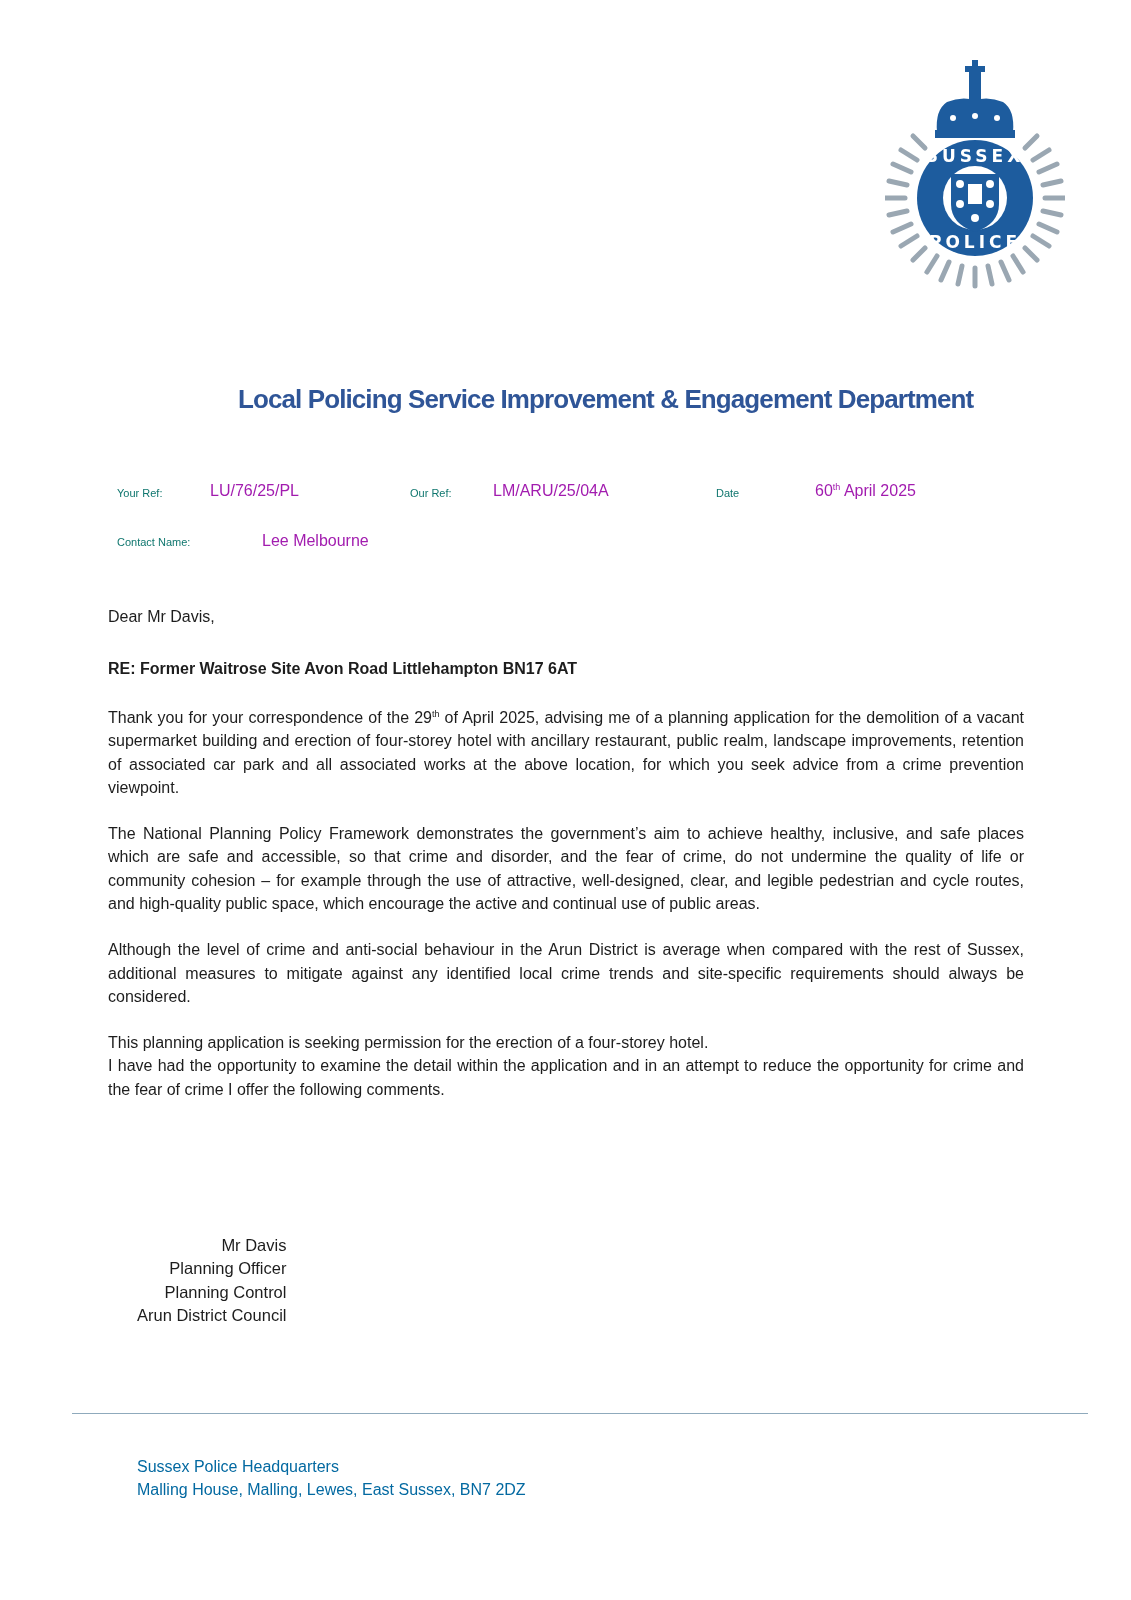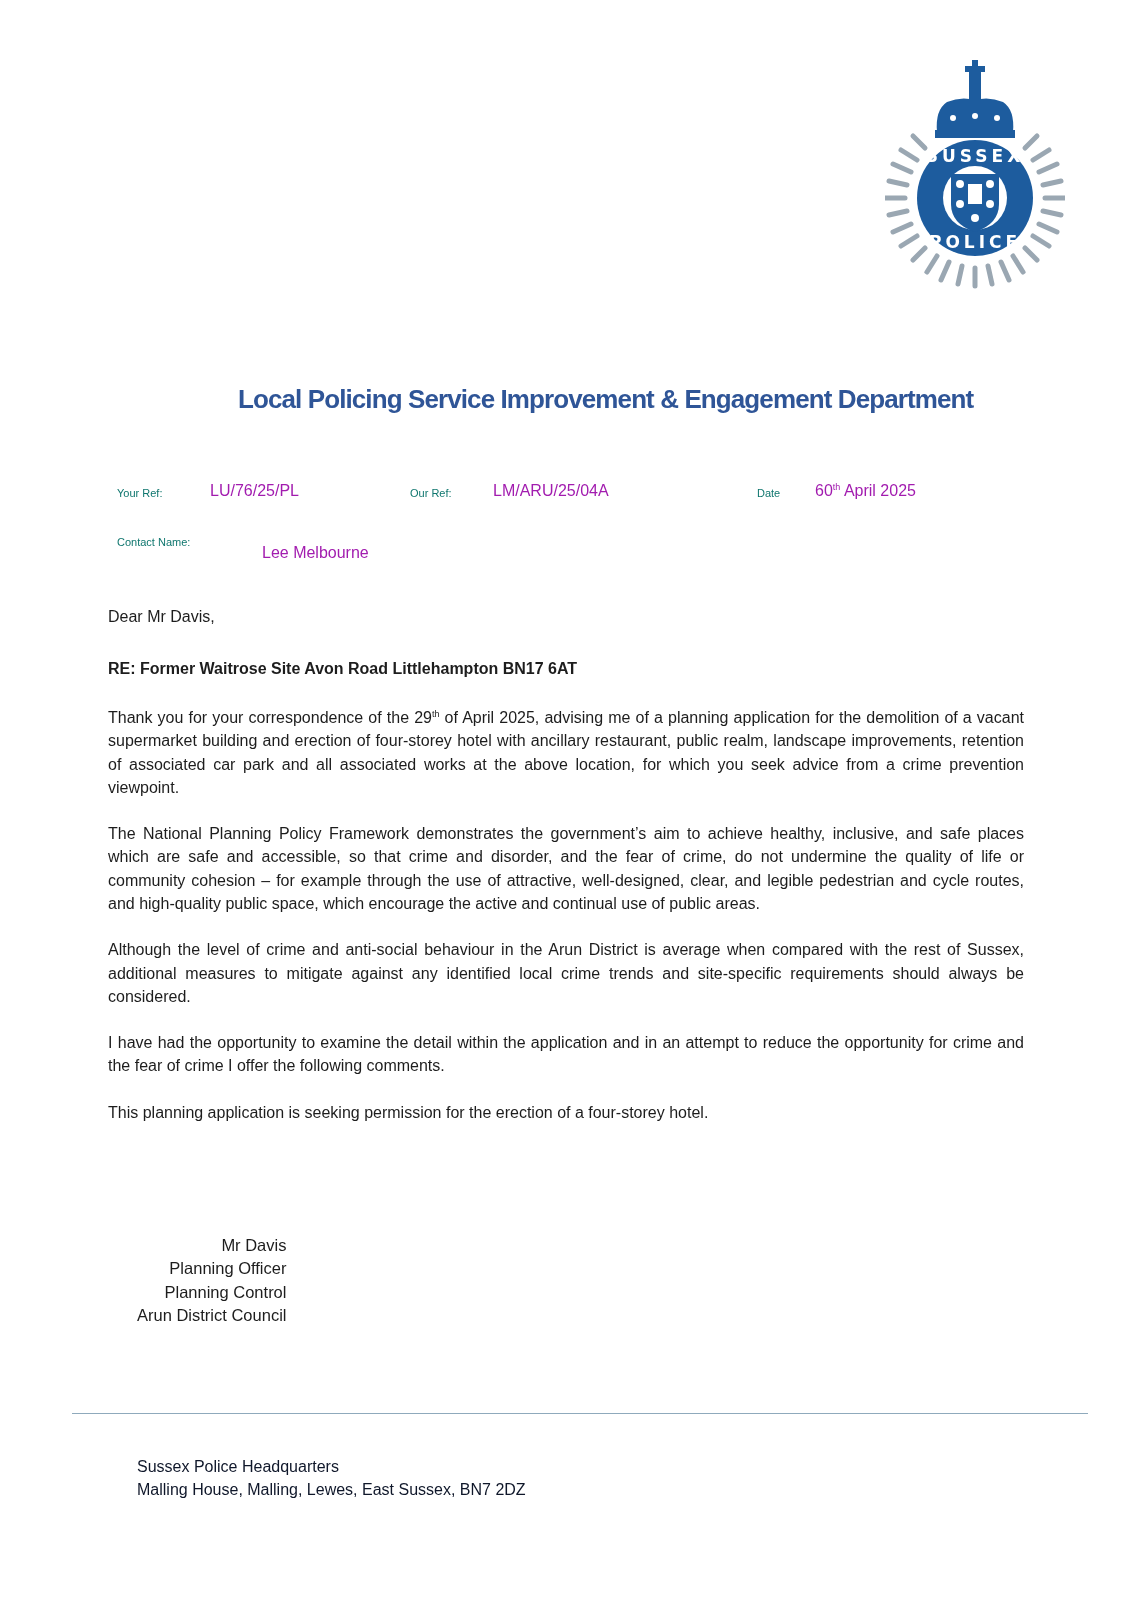--- a/index.html
+++ b/index.html
@@ -10,21 +10,21 @@
   .dept-title { left:238px; top:384px; font-size:26px; font-weight:bold; color:#2f5597;
                 letter-spacing:-0.9px; white-space:nowrap; }
   .lbl { font-size:11px; color:#0f766e; white-space:nowrap; }
   .val { font-size:16px; color:#a21caf; white-space:nowrap; }
   .val sup { font-size:9px; }
   .body-text { left:108px; width:916px; font-size:16px; line-height:23.3px; color:#1d1d1d; }
   .para { text-align:justify; margin:0; }
   .subject { font-weight:bold; }
   .addr { left:137px; font-size:16.5px; line-height:23.3px; color:#1d1d1d;text-align:right; }
   .rule { left:72px; top:1413px; width:1016px; height:0; border-top:1.5px solid #8faabc; }
-  .footer { left:137px; top:1455px; font-size:16px; line-height:23px; color:#0f172a; }
+  .footer { left:137px; top:1455px; font-size:16px; line-height:23px; color:#0369a1; }
 </style>
 </head>
 <body>
 
 <div class="abs logo">
   <svg width="180" height="232" viewBox="0 0 180 232">
     <g transform="translate(90,138)">
       <g stroke="#9aa7b2" stroke-width="5" stroke-linecap="round">
         <line x1="0" y1="-88" x2="0" y2="-70"></line>
         <line x1="0" y1="88" x2="0" y2="70"></line>
@@ -83,33 +83,33 @@
     </g>
   </svg>
 </div>
 
 <div class="abs dept-title">Local Policing Service Improvement &amp; Engagement Department</div>
 
 <div class="abs lbl" style="left:117px; top:487px;">Your Ref:</div>
 <div class="abs val" style="left:210px; top:482px;">LU/76/25/PL</div>
 <div class="abs lbl" style="left:410px; top:487px;">Our Ref:</div>
 <div class="abs val" style="left:493px; top:482px;">LM/ARU/25/04A</div>
-<div class="abs lbl" style="left:757px; top:487px;text-align:center;">Date</div>
+<div class="abs lbl" style="left:716px; top:487px;text-align:center;">Date</div>
 <div class="abs val" style="left:815px; top:482px;"><span>60</span><sup>th</sup><span> April 2025</span></div>
 <div class="abs lbl" style="left:117px; top:536px;">Contact Name:</div>
-<div class="abs val" style="left:262px; top:544px;">Lee Melbourne</div>
+<div class="abs val" style="left:262px; top:532px;">Lee Melbourne</div>
 
 <div class="abs body-text" style="top:605px;">
   <p class="para" style="margin-bottom:29px;">Dear Mr Davis,</p>
   <p class="para subject" style="margin-bottom:22px;">RE: Former Waitrose Site Avon Road Littlehampton BN17 6AT</p>
   <p class="para" style="margin-bottom:23px;"><span>Thank you for your correspondence of the 29</span><sup style="font-size:9px;">th</sup><span> of April 2025, advising me of a planning application for the demolition of a vacant supermarket building and erection of four-storey hotel with ancillary restaurant, public realm, landscape improvements, retention of associated car park and all associated works at the above location, for which you seek advice from a crime prevention viewpoint.</span></p>
   <p class="para" style="margin-bottom:23px;">The National Planning Policy Framework demonstrates the government’s aim to achieve healthy, inclusive, and safe places which are safe and accessible, so that crime and disorder, and the fear of crime, do not undermine the quality of life or community cohesion – for example through the use of attractive, well-designed, clear, and legible pedestrian and cycle routes, and high-quality public space, which encourage the active and continual use of public areas.</p>
   <p class="para" style="margin-bottom:23px;">Although the level of crime and anti-social behaviour in the Arun District is average when compared with the rest of Sussex, additional measures to mitigate against any identified local crime trends and site-specific requirements should always be considered.</p>
+  <p class="para">This planning application is seeking permission for the erection of a four-storey hotel.</p>
   <p class="para" style="margin-bottom:23px;">I have had the opportunity to examine the detail within the application and in an attempt to reduce the opportunity for crime and the fear of crime I offer the following comments.</p>
-  <p class="para">This planning application is seeking permission for the erection of a four-storey hotel.</p>
 </div>
 
 <div class="abs addr" style="top:1234px;">
   <div>Mr Davis</div>
   <div>Planning Officer</div>
   <div>Planning Control</div>
   <div>Arun District Council</div>
 </div>
 
 <div class="abs rule"></div>

